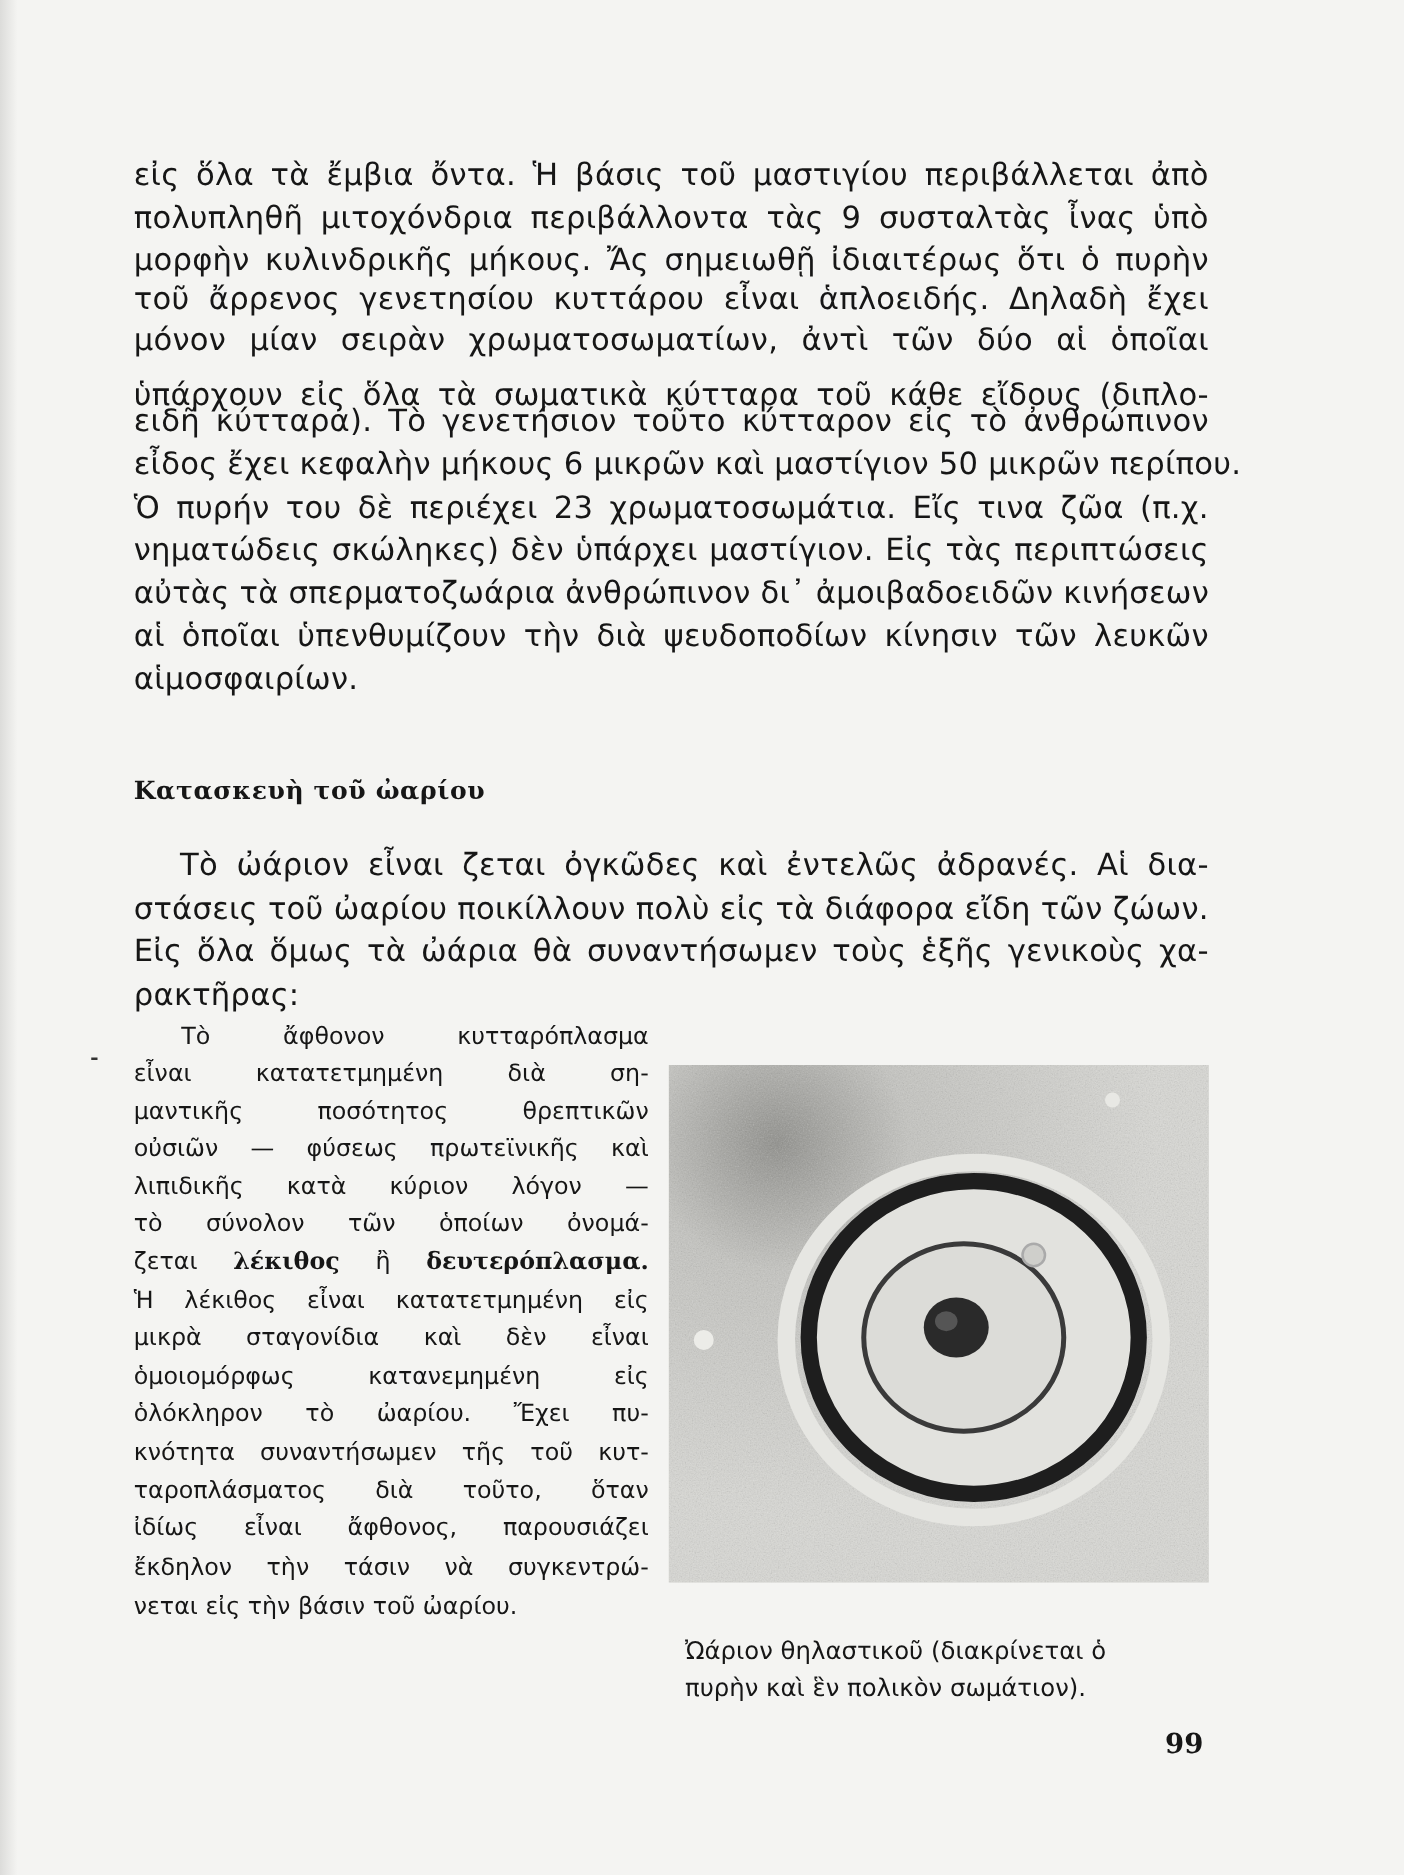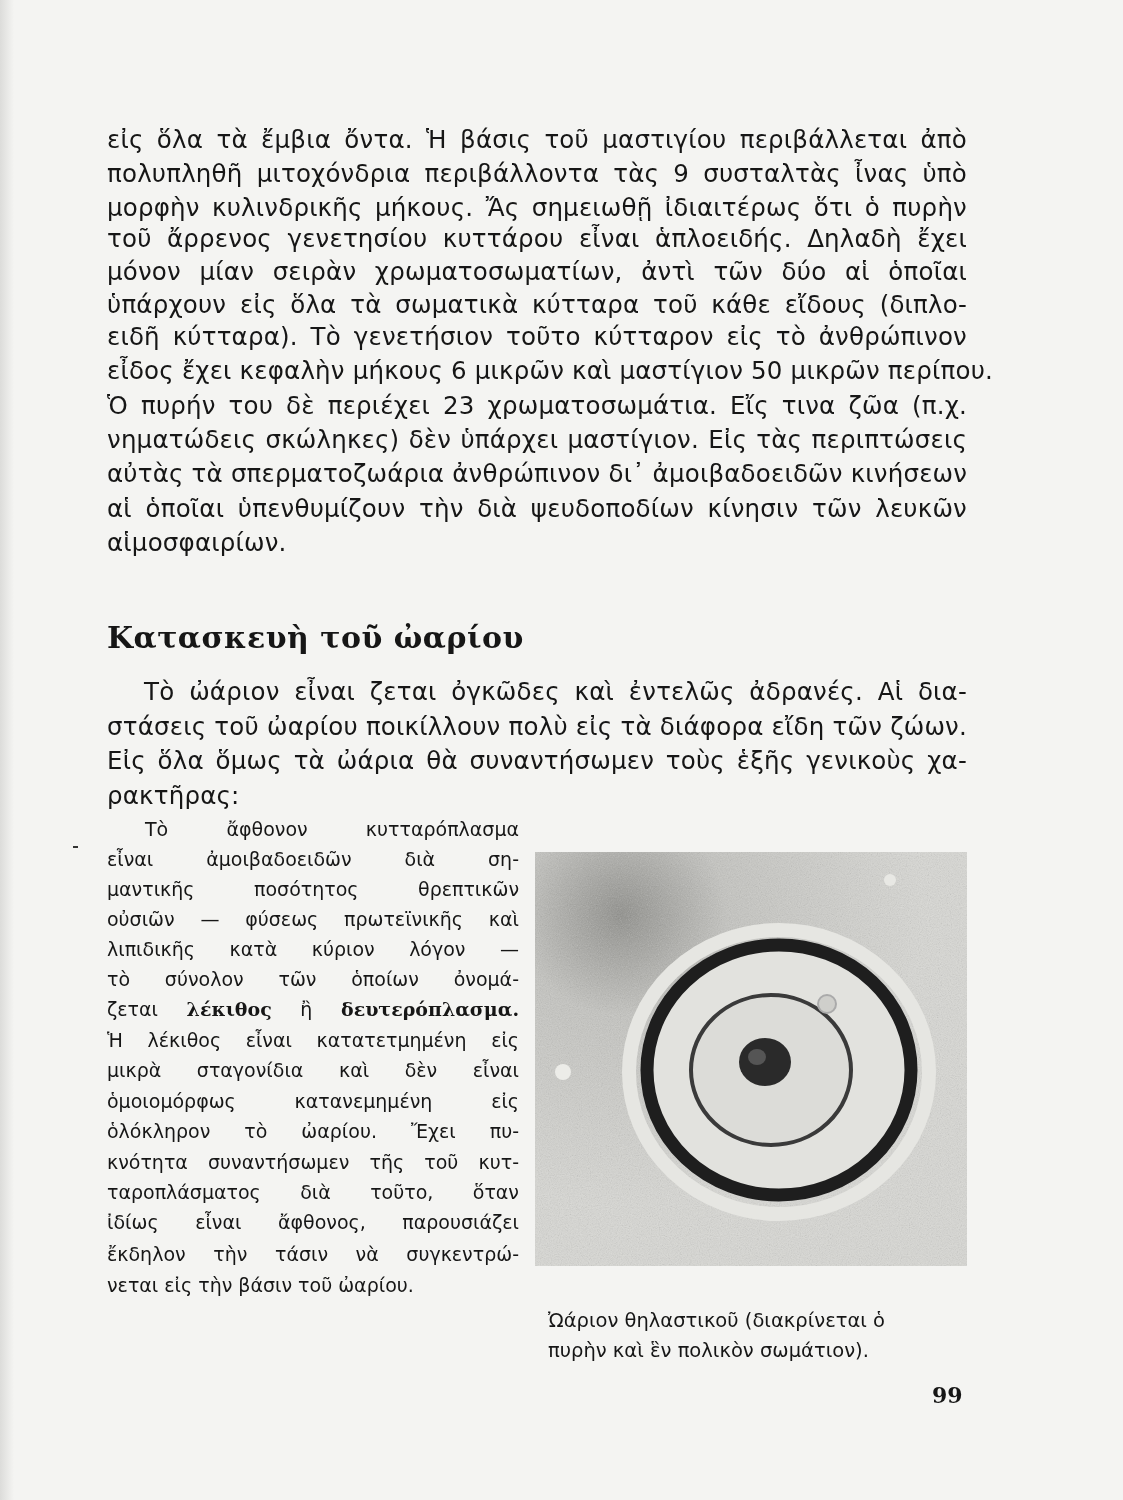--- a/index.html
+++ b/index.html
@@ -23,21 +23,21 @@
     line-height: 32px;
     white-space: nowrap;
     text-align-last: justify;
     text-align: justify;
     letter-spacing: 0.2px;
   }
   .line.last { text-align-last: left; }
   .heading {
     position: absolute;
     left: 107px; top: 620px;
-    font-size: 30px;
+    font-size: 20px;
     font-weight: bold;
     font-family: "DejaVu Serif", serif;
     letter-spacing: 0.5px;
   }
   .col {
     position: absolute;
     left: 107px;
     width: 412px;
     font-size: 19px;
     line-height: 29.7px;
@@ -76,42 +76,42 @@
 <body>
 
 <div class="page-edge"></div>
 
 <div>
   <div class="line" style="top:124px">εἰς ὅλα τὰ ἔμβια ὄντα. Ἡ βάσις τοῦ μαστιγίου περιβάλλεται ἀπὸ</div>
   <div class="line" style="top:158px">πολυπληθῆ μιτοχόνδρια περιβάλλοντα τὰς 9 συσταλτὰς ἶνας ὑπὸ</div>
   <div class="line" style="top:192px">μορφὴν κυλινδρικῆς μήκους. Ἄς σημειωθῇ ἰδιαιτέρως ὅτι ὁ πυρὴν</div>
   <div class="line" style="top:223px">τοῦ ἄρρενος γενετησίου κυττάρου εἶναι ἁπλοειδής. Δηλαδὴ ἔχει</div>
   <div class="line" style="top:256px">μόνον μίαν σειρὰν χρωματοσωματίων, ἀντὶ τῶν δύο αἱ ὁποῖαι</div>
-  <div class="line" style="top:289px">ὑπάρχουν εἰς ὅλα τὰ σωματικὰ κύτταρα τοῦ κάθε εἴδους (διπλο-</div>
+  <div class="line" style="top:300px">ὑπάρχουν εἰς ὅλα τὰ σωματικὰ κύτταρα τοῦ κάθε εἴδους (διπλο-</div>
   <div class="line" style="top:321px">ειδῆ κύτταρα). Τὸ γενετήσιον τοῦτο κύτταρον εἰς τὸ ἀνθρώπινον</div>
   <div class="line" style="top:355px">εἶδος ἔχει κεφαλὴν μήκους 6 μικρῶν καὶ μαστίγιον 50 μικρῶν περίπου.</div>
   <div class="line" style="top:390px">Ὁ πυρήν του δὲ περιέχει 23 χρωματοσωμάτια. Εἴς τινα ζῶα (π.χ.</div>
   <div class="line" style="top:424px">νηματώδεις σκώληκες) δὲν ὑπάρχει μαστίγιον. Εἰς τὰς περιπτώσεις</div>
   <div class="line" style="top:458px">αὐτὰς τὰ σπερματοζωάρια ἀνθρώπινον δι᾿ ἀμοιβαδοειδῶν κινήσεων</div>
   <div class="line" style="top:493px">αἱ ὁποῖαι ὑπενθυμίζουν τὴν διὰ ψευδοποδίων κίνησιν τῶν λευκῶν</div>
   <div class="line last" style="top:527px">αἱμοσφαιρίων.</div>
 </div>
 
 <div class="heading">Κατασκευὴ τοῦ ὠαρίου</div>
 
 <div>
   <div class="line" style="top:676px; left:144px; width:823px">Τὸ ὠάριον εἶναι ζεται ὀγκῶδες καὶ ἐντελῶς ἀδρανές. Αἱ δια-</div>
   <div class="line" style="top:711px">στάσεις τοῦ ὠαρίου ποικίλλουν πολὺ εἰς τὰ διάφορα εἴδη τῶν ζώων.</div>
   <div class="line" style="top:745px">Εἰς ὅλα ὅμως τὰ ὠάρια θὰ συναντήσωμεν τοὺς ἑξῆς γενικοὺς χα-</div>
   <div class="line last" style="top:780px">ρακτῆρας:</div>
 </div>
 
 <div>
   <div class="col" style="top:815px; left:145px; width:374px">Τὸ ἄφθονον κυτταρόπλασμα</div>
-  <div class="col" style="top:845px">εἶναι ἀμοιβαδοειδῶν διὰ ση-</div>
+  <div class="col" style="top:845px">εἶναι κατατετμημένη διὰ ση-</div>
   <div class="col" style="top:875px">μαντικῆς ποσότητος θρεπτικῶν</div>
   <div class="col" style="top:905px">οὐσιῶν — φύσεως πρωτεϊνικῆς καὶ</div>
   <div class="col" style="top:935px">λιπιδικῆς κατὰ κύριον λόγον —</div>
   <div class="col" style="top:965px">τὸ σύνολον τῶν ὁποίων ὀνομά-</div>
   <div class="col" style="top:995px">
     <span>ζεται </span><span class="bold-term">λέκιθος</span><span> ἢ </span><span class="bold-term">δευτερόπλασμα.</span>
   </div>
   <div class="col" style="top:1026px">Ἡ λέκιθος εἶναι κατατετμημένη εἰς</div>
   <div class="col" style="top:1056px">μικρὰ σταγονίδια καὶ δὲν εἶναι</div>
   <div class="col" style="top:1087px">ὁμοιομόρφως κατανεμημένη εἰς</div>

